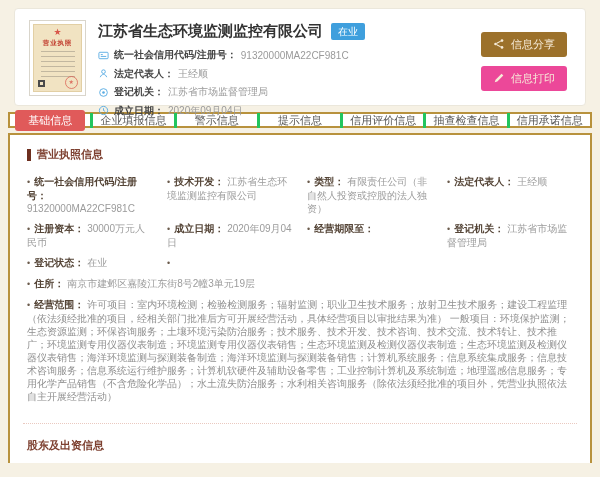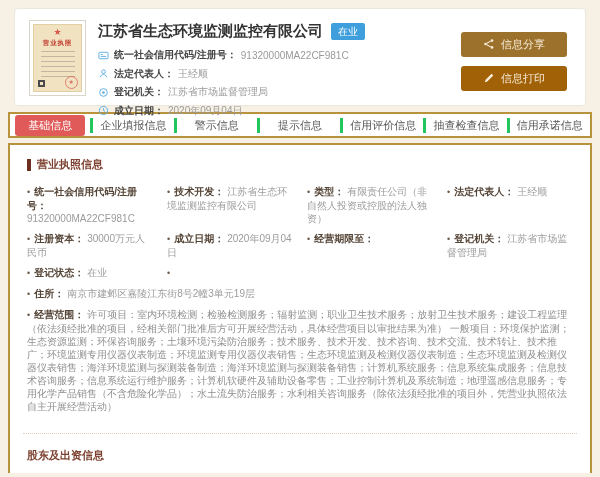--- a/index.html
+++ b/index.html
@@ -25,29 +25,29 @@
   .company-info { flex:1; padding-top:2px; }
   .name-row { display:flex; align-items:center; gap:8px; margin-bottom:7px; }
   .company-name { font-size:15px; font-weight:bold; color:#333; }
   .status-badge { background:#3f9fdd; color:#fff; font-size:10px; padding:1.5px 7px; border-radius:2px; flex:none; }
   .hfield { display:flex; align-items:center; font-size:10px; margin-bottom:4.5px; color:#9a9a9a; }
   .hfield .icon { width:11px; height:11px; margin-right:5px; color:#57abe3; flex:none; }
   .hfield .icon svg { width:11px; height:11px; display:block; }
   .hfield .hlabel { color:#454545; font-weight:bold; margin-right:4px; }
 
   .actions { display:flex; flex-direction:column; gap:9px; margin:12px 4px 0 8px; flex:none; }
-  .btn { display:flex; align-items:center; justify-content:center; gap:6px; width:106px; height:25px;
+  .btn { display:flex; align-items:center; justify-content:center; gap:6px; width:86px; height:25px;
          border:none; border-radius:3px; color:#f7ecd9; font-size:11px; cursor:pointer;
          font-family:"Liberation Sans",sans-serif; }
   .btn svg { width:12px; height:12px; }
   .btn-share { background:#9c712b; }
-  .btn-print { background:#a16207; }
+  .btn-print { background:#ec4899; }
 
   
-  .tabbar { margin:0 8px; background:#fff; border:2px solid #b8923d; display:flex; align-items:center; height:26px; }
+  .tabbar { margin:0 8px; background:#fff; border:2px solid #b8923d; display:flex; align-items:center; height:16px; }
   .tab { flex:1; text-align:center; font-size:11px; color:#555; cursor:pointer; }
   .tab + .tab { border-left:3px solid #22c55e; }
   .tab.active .tab-pill { background:#e05a5a; color:#fff; border-radius:3px; padding:3px 13px; display:inline-block; }
 
   
   .content-box { margin:5px 8px 0; background:#fff; border:2px solid #b8923d; border-bottom:none;
                  padding:12px 17px 0; height:330px; }
   .sec-h { display:flex; align-items:center; font-size:11px; font-weight:bold; color:#7d4030; margin-bottom:13px;font-family:Liberation Mono, monospace; }
   .sec-bar { width:4px; height:12px; background:#6d2f1f; margin-right:6px; flex:none; }
 

